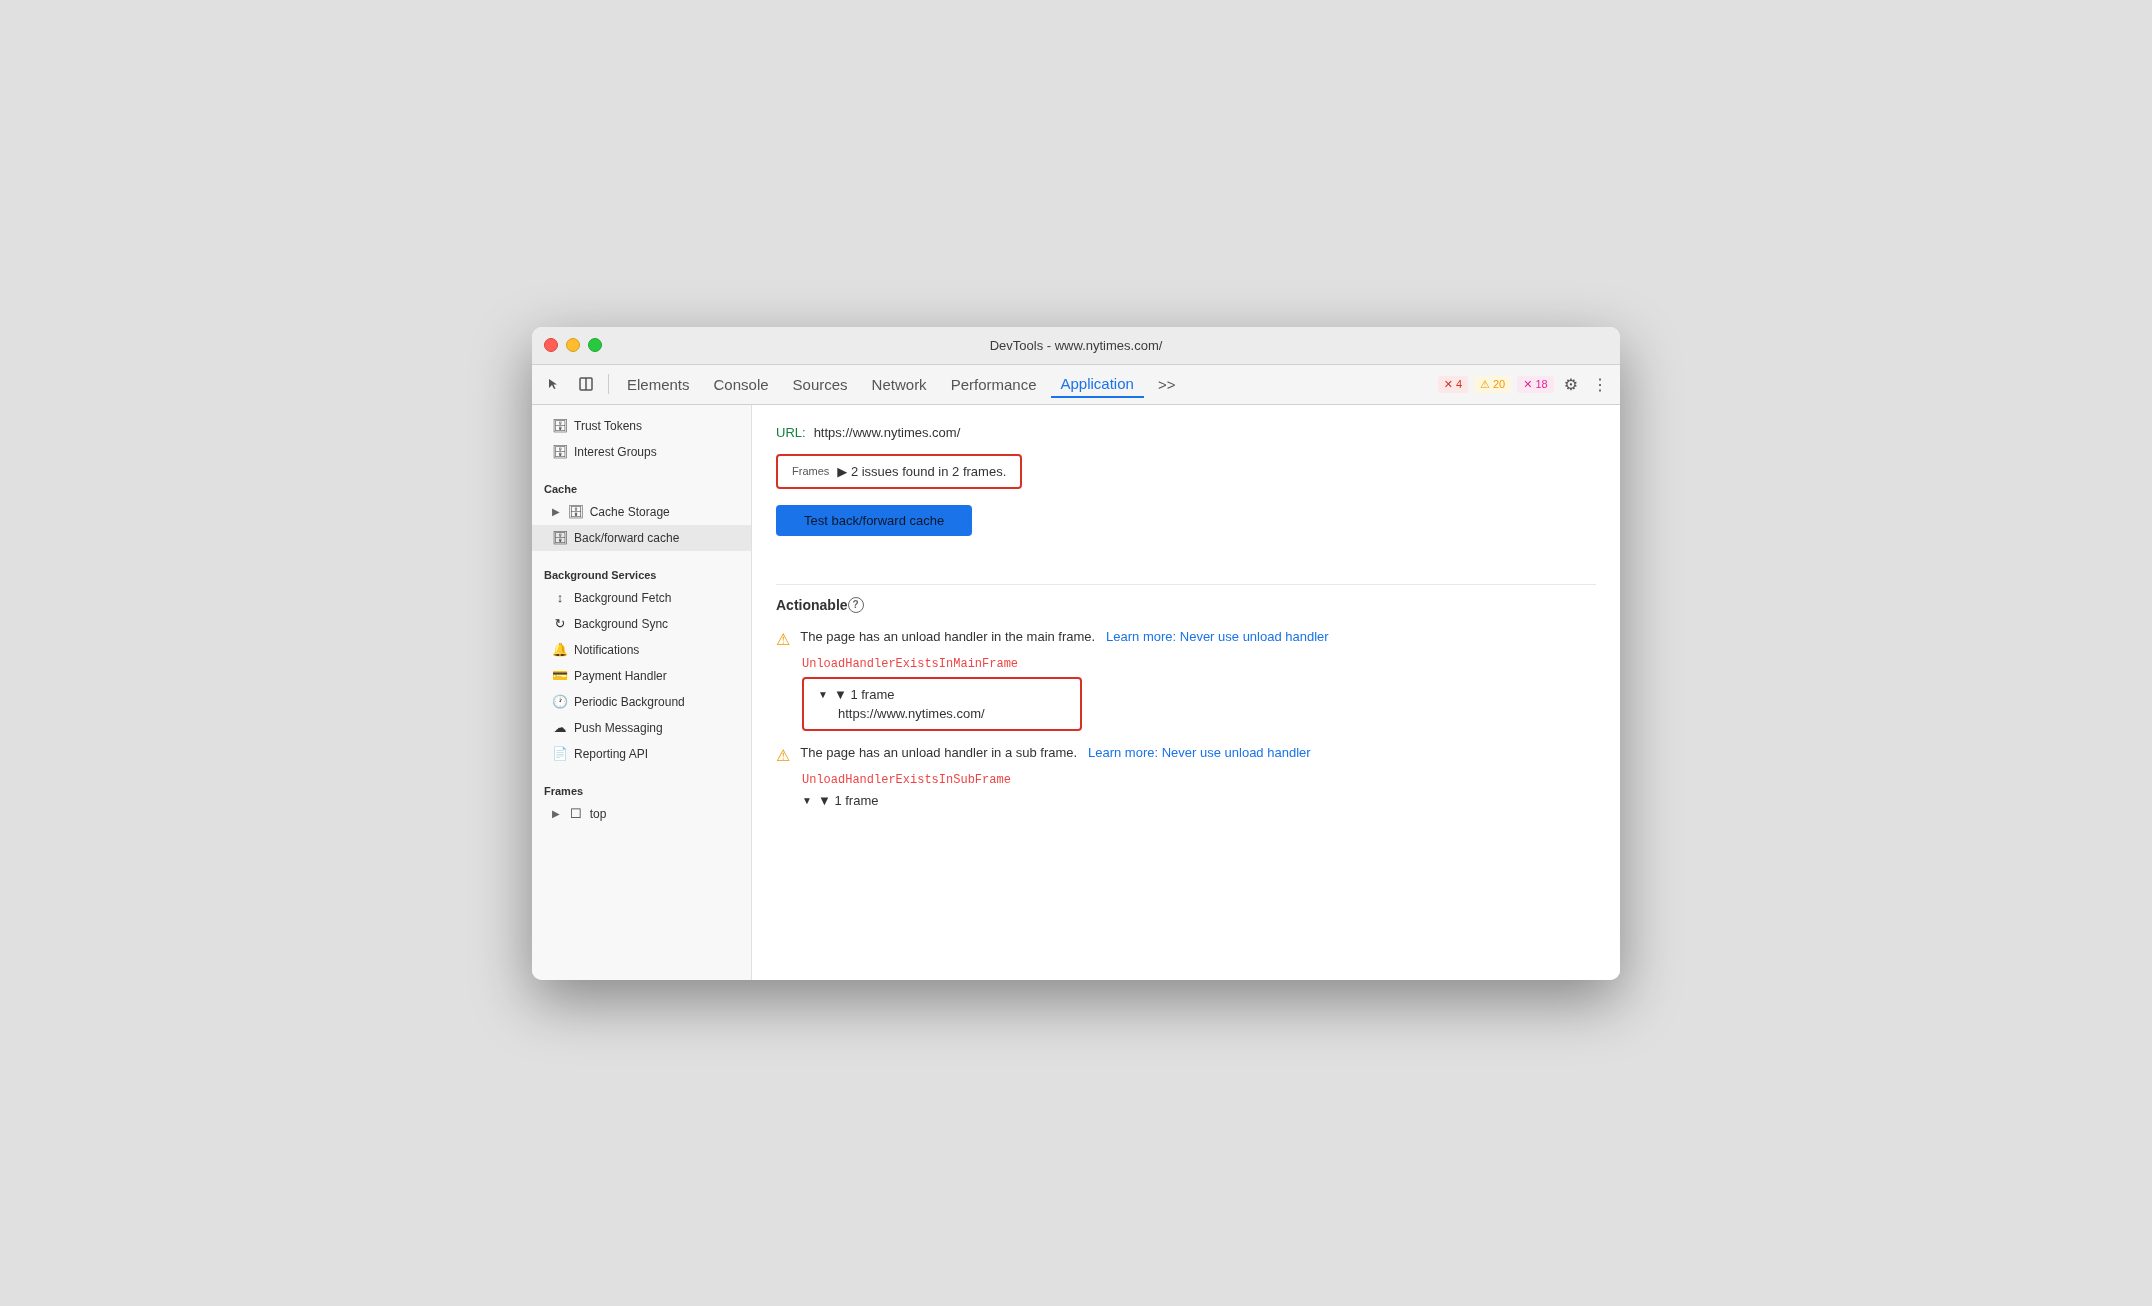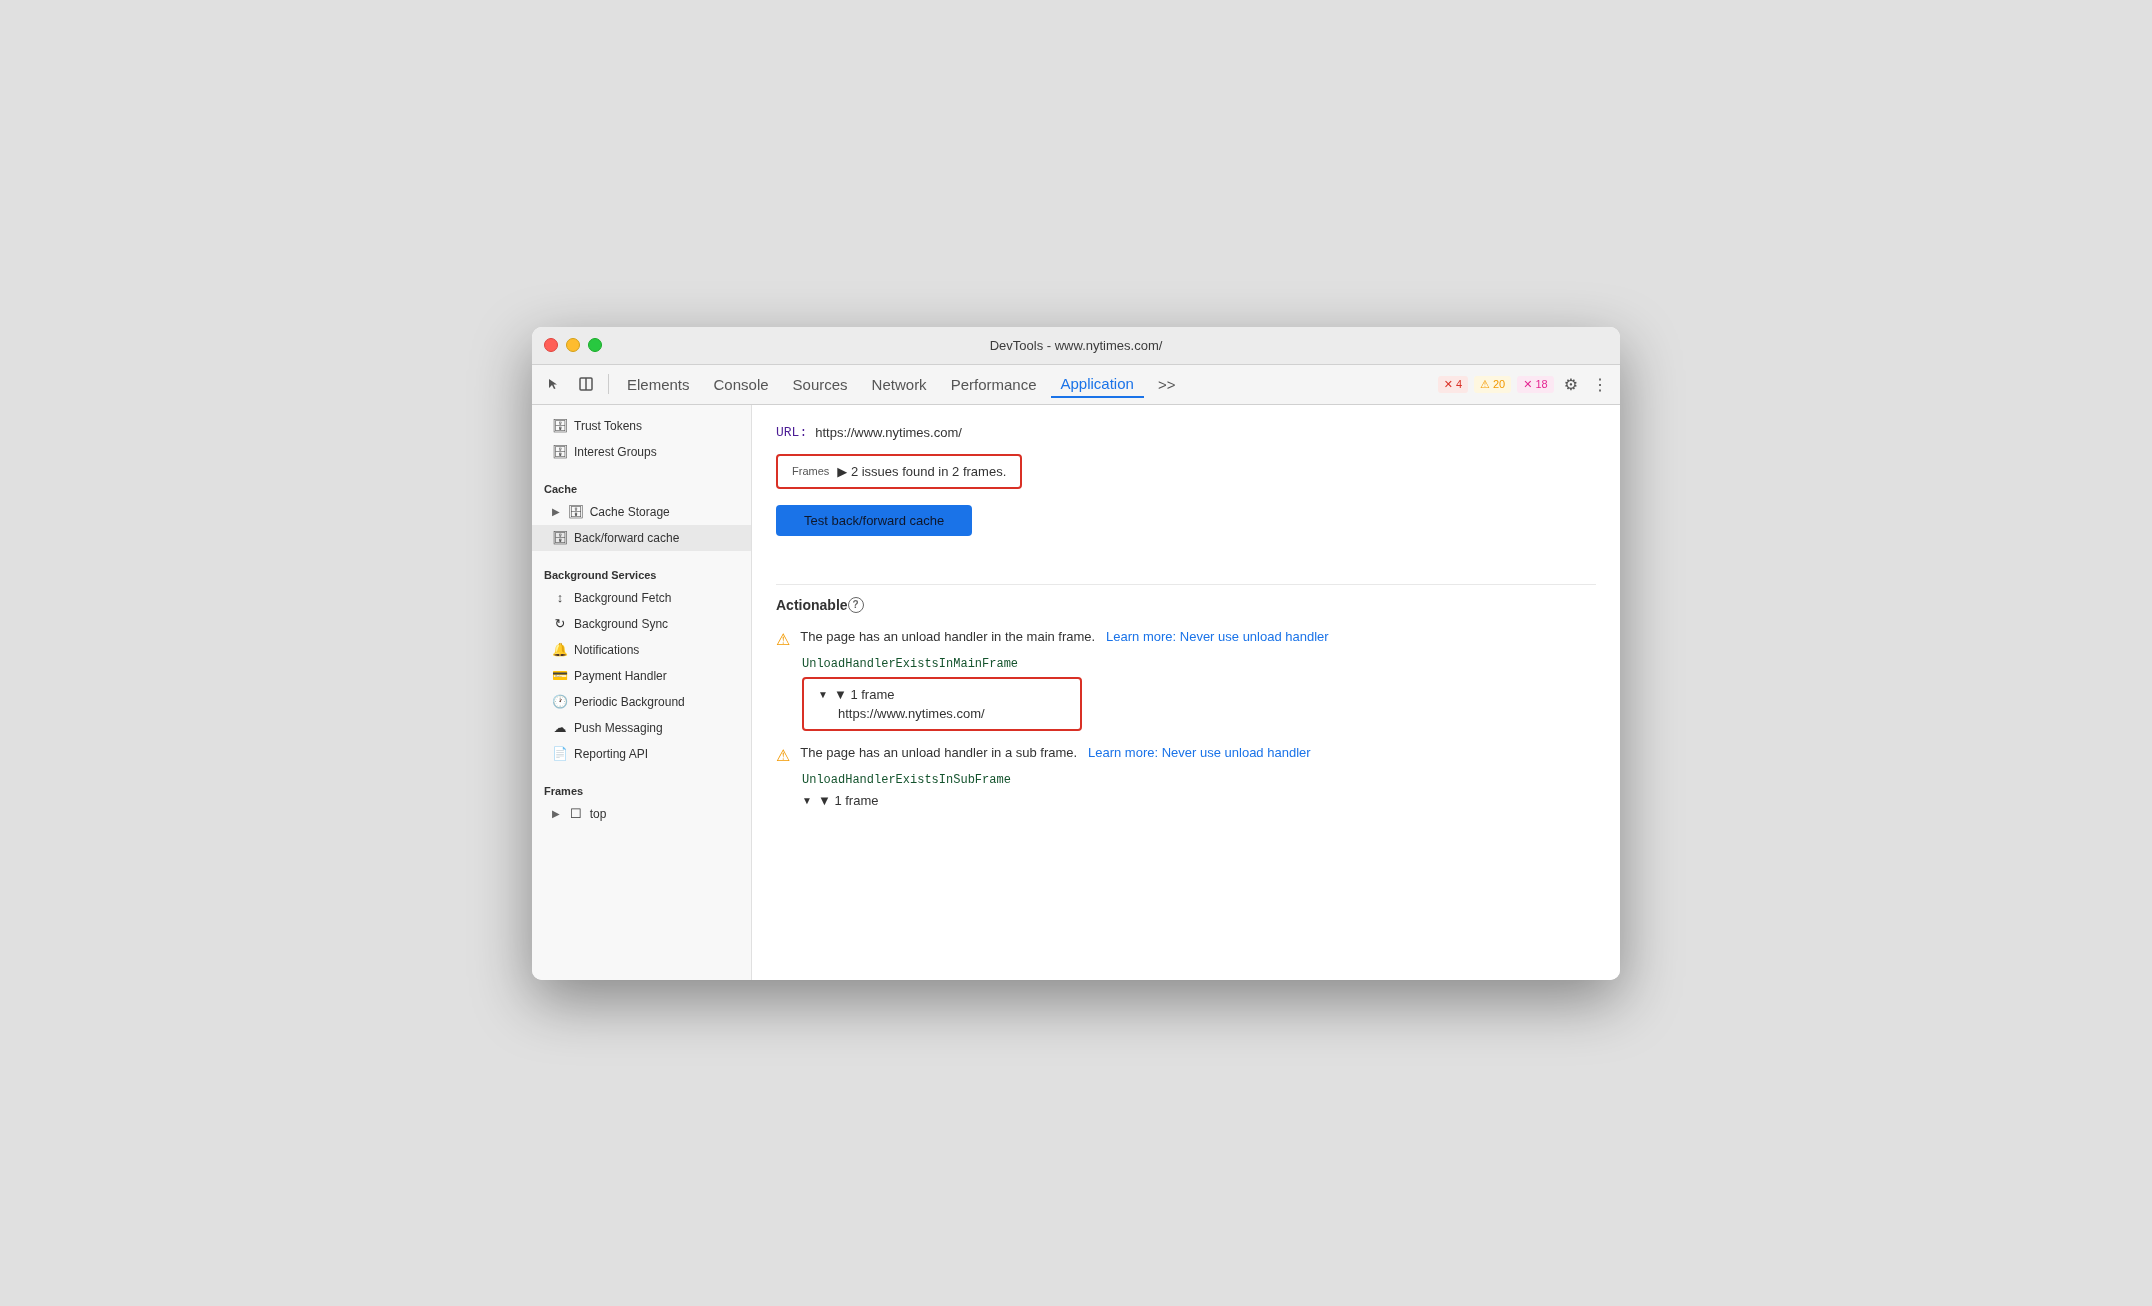--- a/index.html
+++ b/index.html
@@ -182,22 +182,21 @@
     }
     .url-row {
       display: flex;
       align-items: center;
       gap: 8px;
       margin-bottom: 14px;
       font-size: 13px;
     }
     .url-label {
       font-weight: 500;
-      color: #4c1d95;
-      font-family: Liberation Mono, monospace;
+      color: #15803d;
     }
     .url-value {
       color: #333;
     }
     .frames-box {
       border: 2px solid #d93025;
       border-radius: 4px;
       padding: 8px 14px;
       display: inline-flex;
       align-items: center;
@@ -265,21 +264,21 @@
       color: #333;
     }
     .issue-link {
       color: #1a73e8;
       text-decoration: none;
       font-size: 13px;
     }
     .issue-code {
       font-family: 'Courier New', Courier, monospace;
       font-size: 12px;
-      color: #14532d;
+      color: #ef4444;
       margin: 4px 0 6px 0;
       padding-left: 26px;
     }
     .frame-expand-box {
       border: 2px solid #d93025;
       border-radius: 4px;
       padding: 8px 14px;
       margin-left: 26px;
       margin-bottom: 14px;
       display: inline-block;

